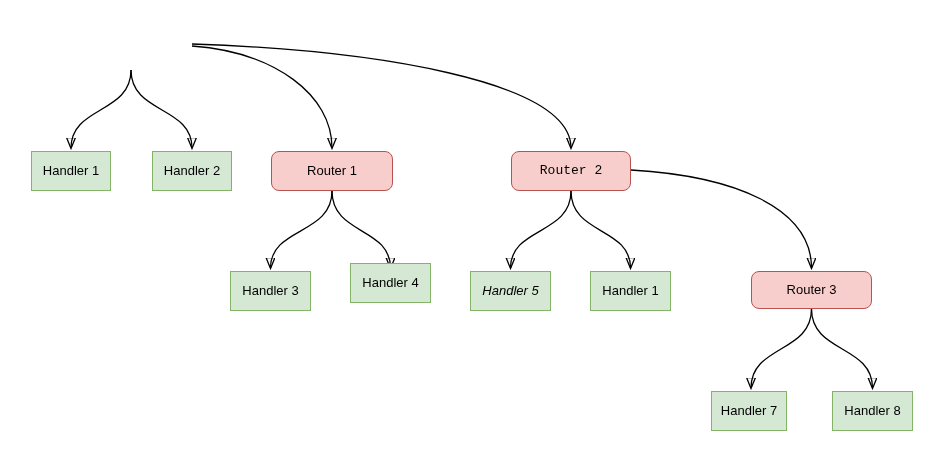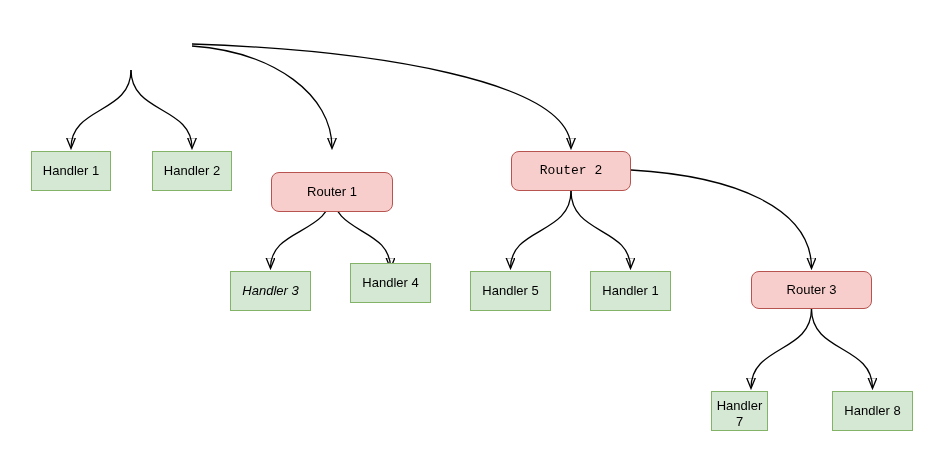--- a/index.html
+++ b/index.html
@@ -67,49 +67,49 @@
 
 
   <div class="node handler" style="left:31px; top:151px; width:80px; height:40px;">
     <span class="label">Handler 1</span>
   </div>
 
   <div class="node handler" style="left:152px; top:151px; width:80px; height:40px;text-align:right;">
     <span class="label">Handler 2</span>
   </div>
 
-  <div class="node router" style="left:271px; top:151px; width:122px; height:40px;margin-top:21px;">
+  <div class="node router" style="left:271px; top:151px; width:122px; height:40px;">
     <span class="label">Router 1</span>
   </div>
 
   <div class="node router" style="left:511px; top:151px; width:120px; height:40px;font-family:Liberation Mono, monospace;">
     <span class="label">Router 2</span>
   </div>
 
-  <div class="node handler" style="left:230px; top:271px; width:81px; height:40px;font-style:italic;">
+  <div class="node handler" style="left:230px; top:271px; width:81px; height:40px;">
     <span class="label">Handler 3</span>
   </div>
 
   <div class="node handler" style="left:350px; top:263px; width:81px; height:40px;">
     <span class="label">Handler 4</span>
   </div>
 
-  <div class="node handler" style="left:470px; top:271px; width:81px; height:40px;">
+  <div class="node handler" style="left:470px; top:271px; width:81px; height:40px;font-style:italic;">
     <span class="label">Handler 5</span>
   </div>
 
   <div class="node handler" style="left:590px; top:271px; width:81px; height:40px;">
     <span class="label">Handler 1</span>
   </div>
 
   <div class="node router" style="left:751px; top:271px; width:121px; height:38px;text-align:center;">
     <span class="label">Router 3</span>
   </div>
 
-  <div class="node handler" style="left:711px; top:391px; width:57px; height:40px;align-items:flex-end;">
+  <div class="node handler" style="left:711px; top:391px; width:76px; height:40px;">
     <span class="label">Handler 7</span>
   </div>
 
   <div class="node handler" style="left:832px; top:391px; width:81px; height:40px;">
     <span class="label">Handler 8</span>
   </div>
 
 </div>
 
 </body></html>

